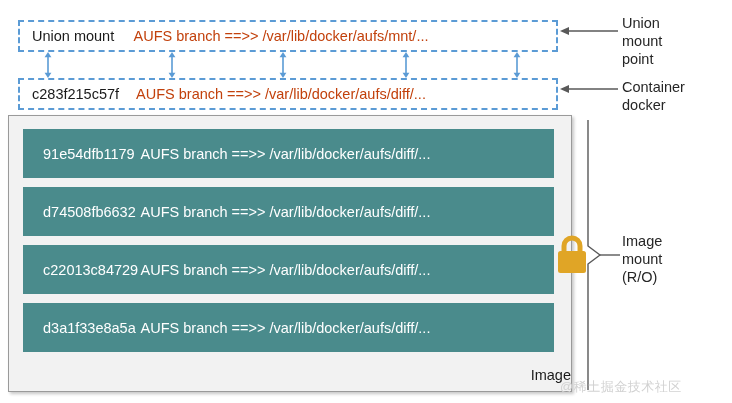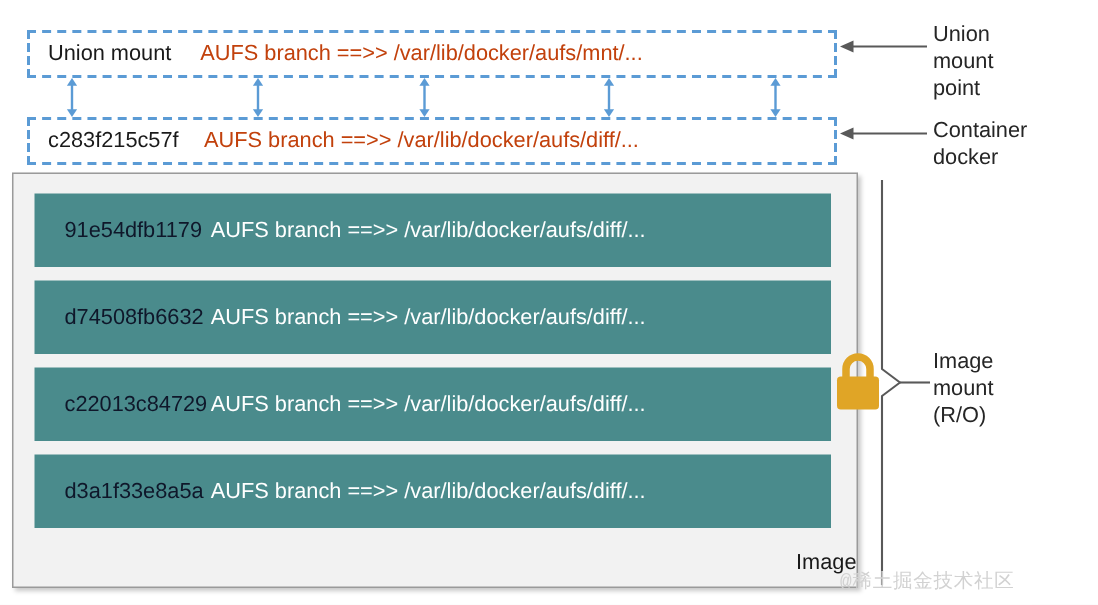--- a/index.html
+++ b/index.html
@@ -74,21 +74,21 @@
     width: 531px;
     height: 49px;
     background: #4a8b8c;
     display: flex;
     align-items: center;
   }
   .layer-bar .id-label {
     position: absolute;
     left: 20px;
     font-size: 14.5px;
-    color: #0f172a;
+    color: #ffffff;
     white-space: nowrap;
   }
   .layer-bar .branch-label {
     position: absolute;
     left: 0;
     right: 6px;
     text-align: center;
     font-size: 14.5px;
     color: #ffffff;
     white-space: nowrap;
@@ -132,21 +132,20 @@
 
   
   #watermark {
     position: absolute;
     left: 560px;
     top: 378px;
     font-size: 13px;
     color: #d2d2d2;
     white-space: nowrap;
     letter-spacing: 0.5px;
-    font-family: Liberation Mono, monospace;
   }
 </style>
 </head>
 <body>
 
 <div id="canvas">
 
   <div id="union-mount-box" class="dashed-box">
     <span class="id-label">Union mount</span>
     <span class="branch-label">AUFS branch ==&gt;&gt; /var/lib/docker/aufs/mnt/...</span>

